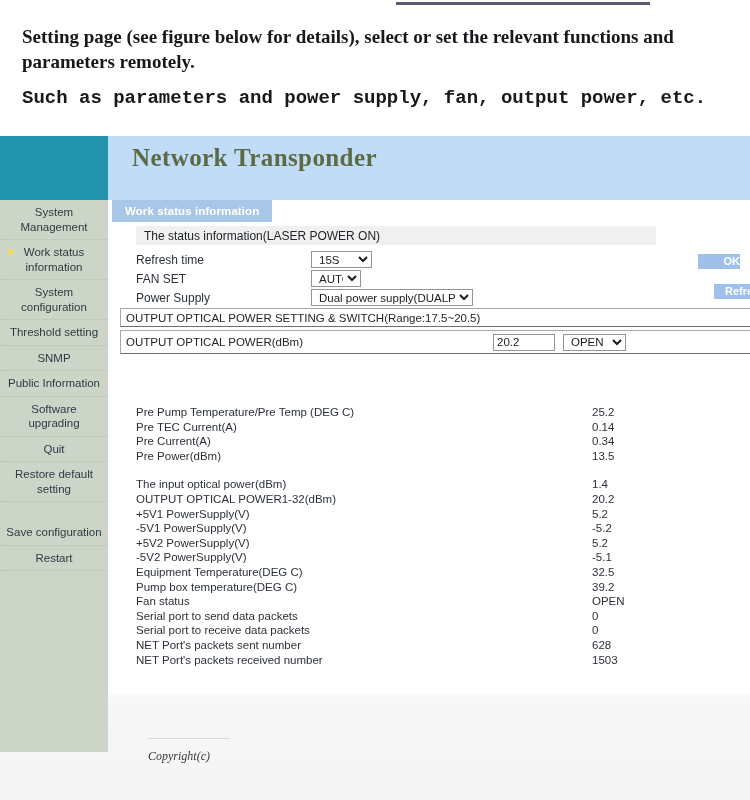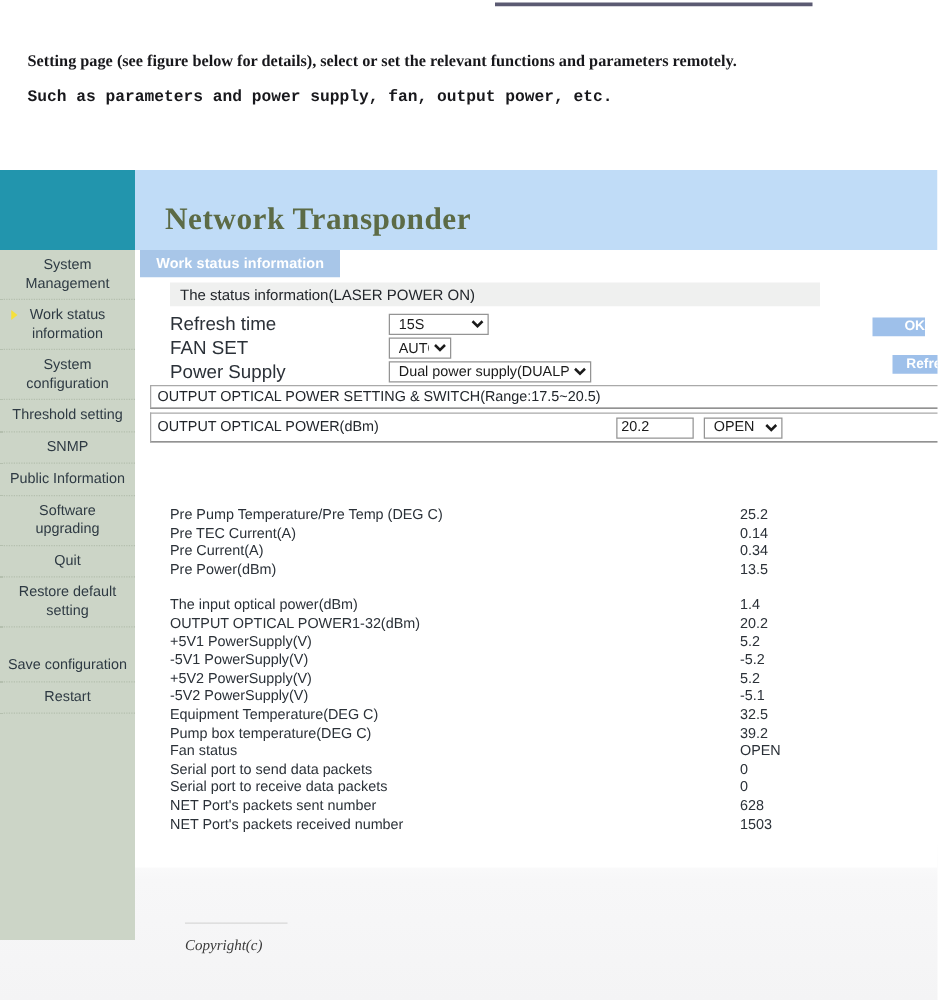--- a/index.html
+++ b/index.html
@@ -28,23 +28,22 @@
 
   
   #intro {
     position: absolute;
     left: 22px;
     top: 24px;
     width: 712px;
     font-family: "Liberation Serif", serif;
     font-weight: bold;
     color: #18181c;
-    font-size: 13px;
+    font-size: 19px;
     line-height: 1.32;
-    margin-top: 16px;
   }
   #intro .para2 { margin-top: 12px; font-family: Liberation Mono, monospace; }
 
   
   #app {
     position: absolute;
     left: 0;
     top: 136px;
     width: 750px;
     height: 558px;
@@ -65,21 +64,21 @@
     position: absolute;
     left: 108px;
     top: 0;
     width: 642px;
     height: 64px;
     background: #c0dcf7;
   }
   #banner-title {
     position: absolute;
     left: 24px;
-    top: 26px;
+    top: 8px;
     font-family: "Liberation Serif", serif;
     font-size: 25px;
     font-weight: bold;
     color: #5c6b46;
     letter-spacing: .4px;
   }
 
   
   #tabstrip {
     position: absolute;
@@ -171,21 +170,21 @@
 
   
   .set-row {
     position: absolute;
     left: 28px;
     height: 19px;
     display: flex;
     align-items: center;
   }
   .set-label {
-    font-size: 15px;
+    font-size: 12px;
     color: #2b3138;
     width: 175px;
   }
   .sel {
     font-family: "Liberation Sans", sans-serif;
     font-size: 11.5px;
     color: #1b1b1b;
     background: #ffffff;
     border: 1px solid #949494;
     height: 17px;
@@ -365,21 +364,21 @@
       <span>Restart</span>
     </div>
   </div>
 
   <div id="content">
 
     <div id="status-header">The status information(LASER POWER ON)</div>
 
     <div class="set-row" style="top:28px;">
       <span class="set-label">Refresh time</span>
-      <select class="sel" style="width:80px;">
+      <select class="sel" style="width:61px;">
         <option>15S</option>
       </select>
     </div>
 
     <div class="set-row" style="top:47px;">
       <span class="set-label">FAN SET</span>
       <select class="sel" style="width:50px;">
         <option>AUTO</option>
       </select>
     </div>

